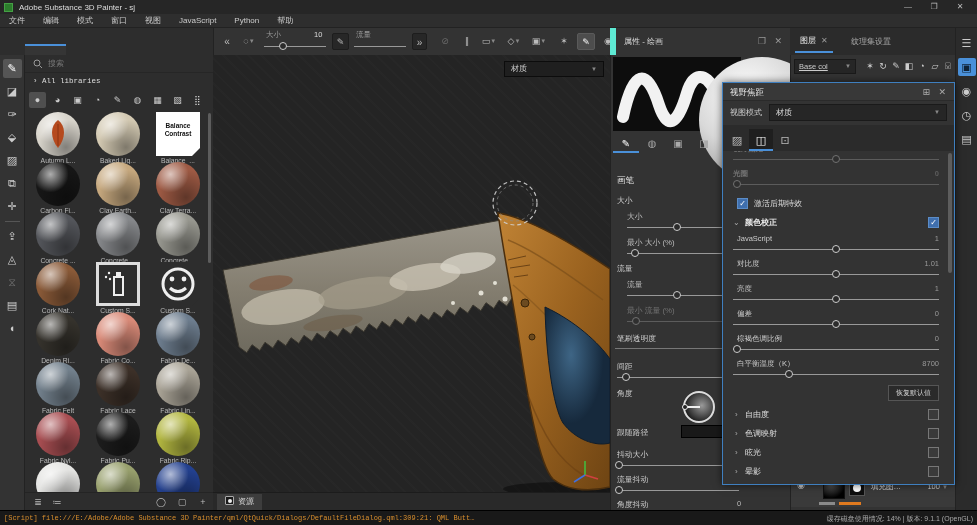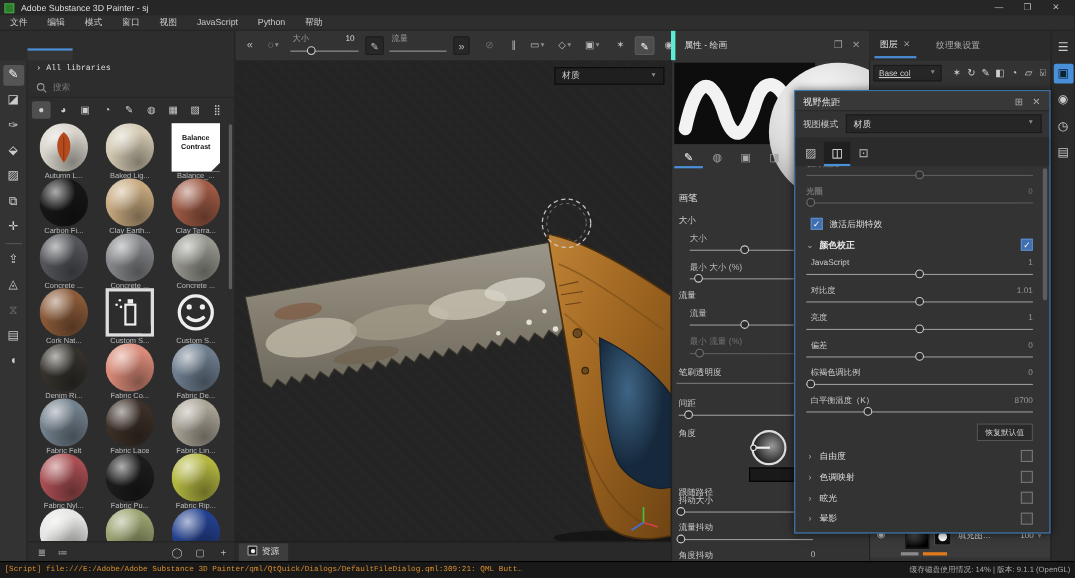--- a/index.html
+++ b/index.html
@@ -26,21 +26,21 @@
 
   #toolbar { position:absolute; left:213px; top:0; width:397px; height:27px; background:#333; border-left:1px solid #222; }
   .tb { position:absolute; top:5px; height:17px; line-height:17px; color:#bbb; font-size:9px; text-align:center; }
   .tb.box { background:#272727; border:1px solid #1d1d1d; border-radius:2px; }
   .tb.active { background:#4d4d4d; border:1px solid #5a5a5a; border-radius:2px; color:#fff; }
   .tb.dis { opacity:.4; }
   .tb .dd { font-size:6px; color:#888; vertical-align:1px; }
   .tb-label { position:absolute; top:2px; font-size:7.5px; color:#999; }
   .tb-val { position:absolute; top:2px; font-size:7.5px; color:#ddd; }
 
-  #props-header { position:absolute; left:610px; top:0; width:180px; height:27px; background:#333; border-left:4px solid #5eead4; }
+  #props-header { position:absolute; left:610px; top:0; width:180px; height:27px; background:#333; border-left:6px solid #5eead4; }
   #props-title { position:absolute; left:8px; top:0; line-height:27px; font-size:8px; color:#ddd; }
   #layers-tabs { position:absolute; left:790px; top:0; width:165px; height:27px; background:#2b2b2b; }
   #layers-tab { position:absolute; left:5px; top:0; height:25px; line-height:25px; padding:0 5px; border-bottom:2px solid #4a90d9; color:#eee; }
   #layers-tab .x { color:#999; margin-left:5px; }
   #texset-tab { position:absolute; left:55px; top:0; height:27px; line-height:27px; padding:0 6px; color:#aaa; }
   .hdr-ico { position:absolute; top:0; line-height:27px; color:#999; font-size:9px; }
 
   
   #toolcol { position:absolute; left:0; top:55px; width:25px; height:455px; background:#333; border-right:1px solid #222; }
   .ltool { width:19px; height:19px; margin:4px auto 3px; text-align:center; line-height:19px; color:#ccc; font-size:11px; border-radius:2px; }
@@ -235,28 +235,28 @@
       <div class="ltool">✛</div>
       <div class="ltool-div"></div>
       <div class="ltool">⇪</div>
       <div class="ltool">◬</div>
       <div class="ltool dis">⧖</div>
       <div class="ltool">▤</div>
       <div class="ltool">◖</div>
     </div>
 
   <div id="assets">
-    <div id="libraries-row"><span>›</span>&nbsp;<span>All libraries</span></div>
     <div id="search-row">
       <svg width="10" height="10">
           <circle cx="4" cy="4" r="3" stroke="#999" fill="none"></circle>
           <line x1="6.5" y1="6.5" x2="9" y2="9" stroke="#999"></line>
         </svg>
       <input id="search-input" placeholder="搜索" style="">
     </div>
+    <div id="libraries-row"><span>›</span>&nbsp;<span>All libraries</span></div>
     <div id="filter-row">
         <div class="filt sel">●</div>
         <div class="filt">◕</div>
         <div class="filt">▣</div>
         <div class="filt">◔</div>
         <div class="filt">✎</div>
         <div class="filt">◍</div>
         <div class="filt">▦</div>
         <div class="filt">▧</div>
         <div class="filt">⣿</div>
@@ -484,21 +484,21 @@
         <div class="prow-label" style="top: 306px;">间距</div>
         <div class="sl" style="left: 6px; top: 318px; width: 122px;">
           <div class="tr"></div>
           <div class="hd" style="left:7.000000000000001%"></div>
         </div>
         <div class="prow-label" style="top: 333px;">角度</div>
         <div id="angle-dial" style="left: 72px; top: 336px;">
           <div class="needle"></div>
           <div class="knob"></div>
         </div>
-        <div class="prow-label" style="top: 387px; font-family: Liberation Serif, serif;">跟随路径</div>
+        <div class="prow-label" style="top: 372px; font-family: Liberation Serif, serif;">跟随路径</div>
         <div class="pinput" style="left: 70px; top: 370px;"></div>
         <div class="prow-label" style="top: 394px;">抖动大小</div>
         <div class="sl" style="left: 6px; top: 406px; width: 122px;">
           <div class="tr"></div>
           <div class="hd" style="left:2%"></div>
         </div>
         <div class="prow-label" style="top: 419px;">流量抖动</div>
         <div class="sl" style="left: 6px; top: 431px; width: 122px;">
           <div class="tr"></div>
           <div class="hd" style="left:2%"></div>

